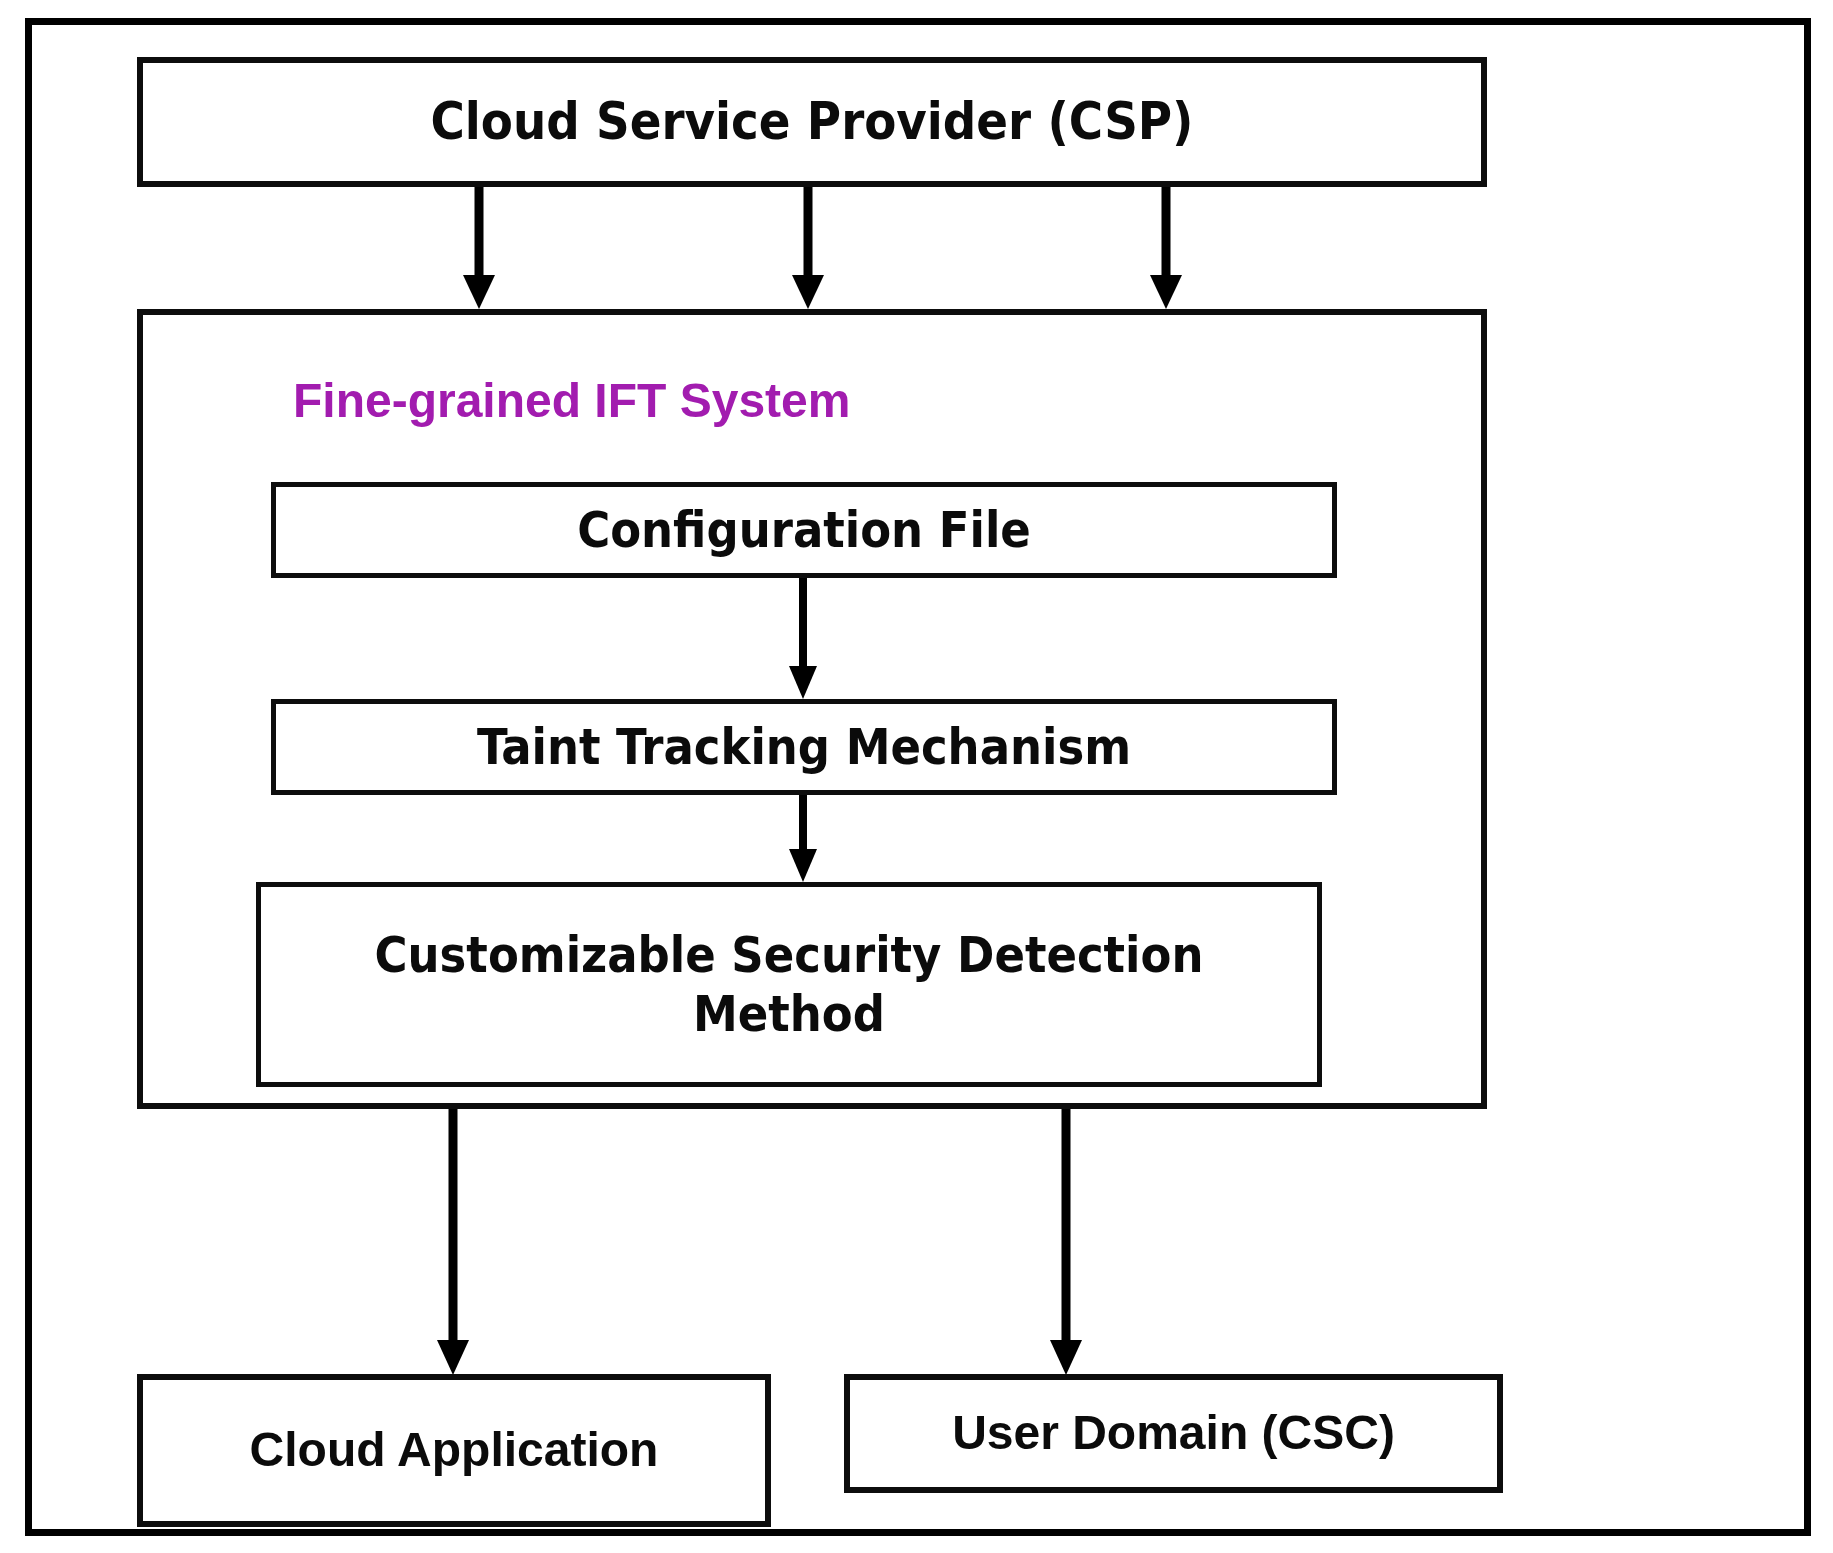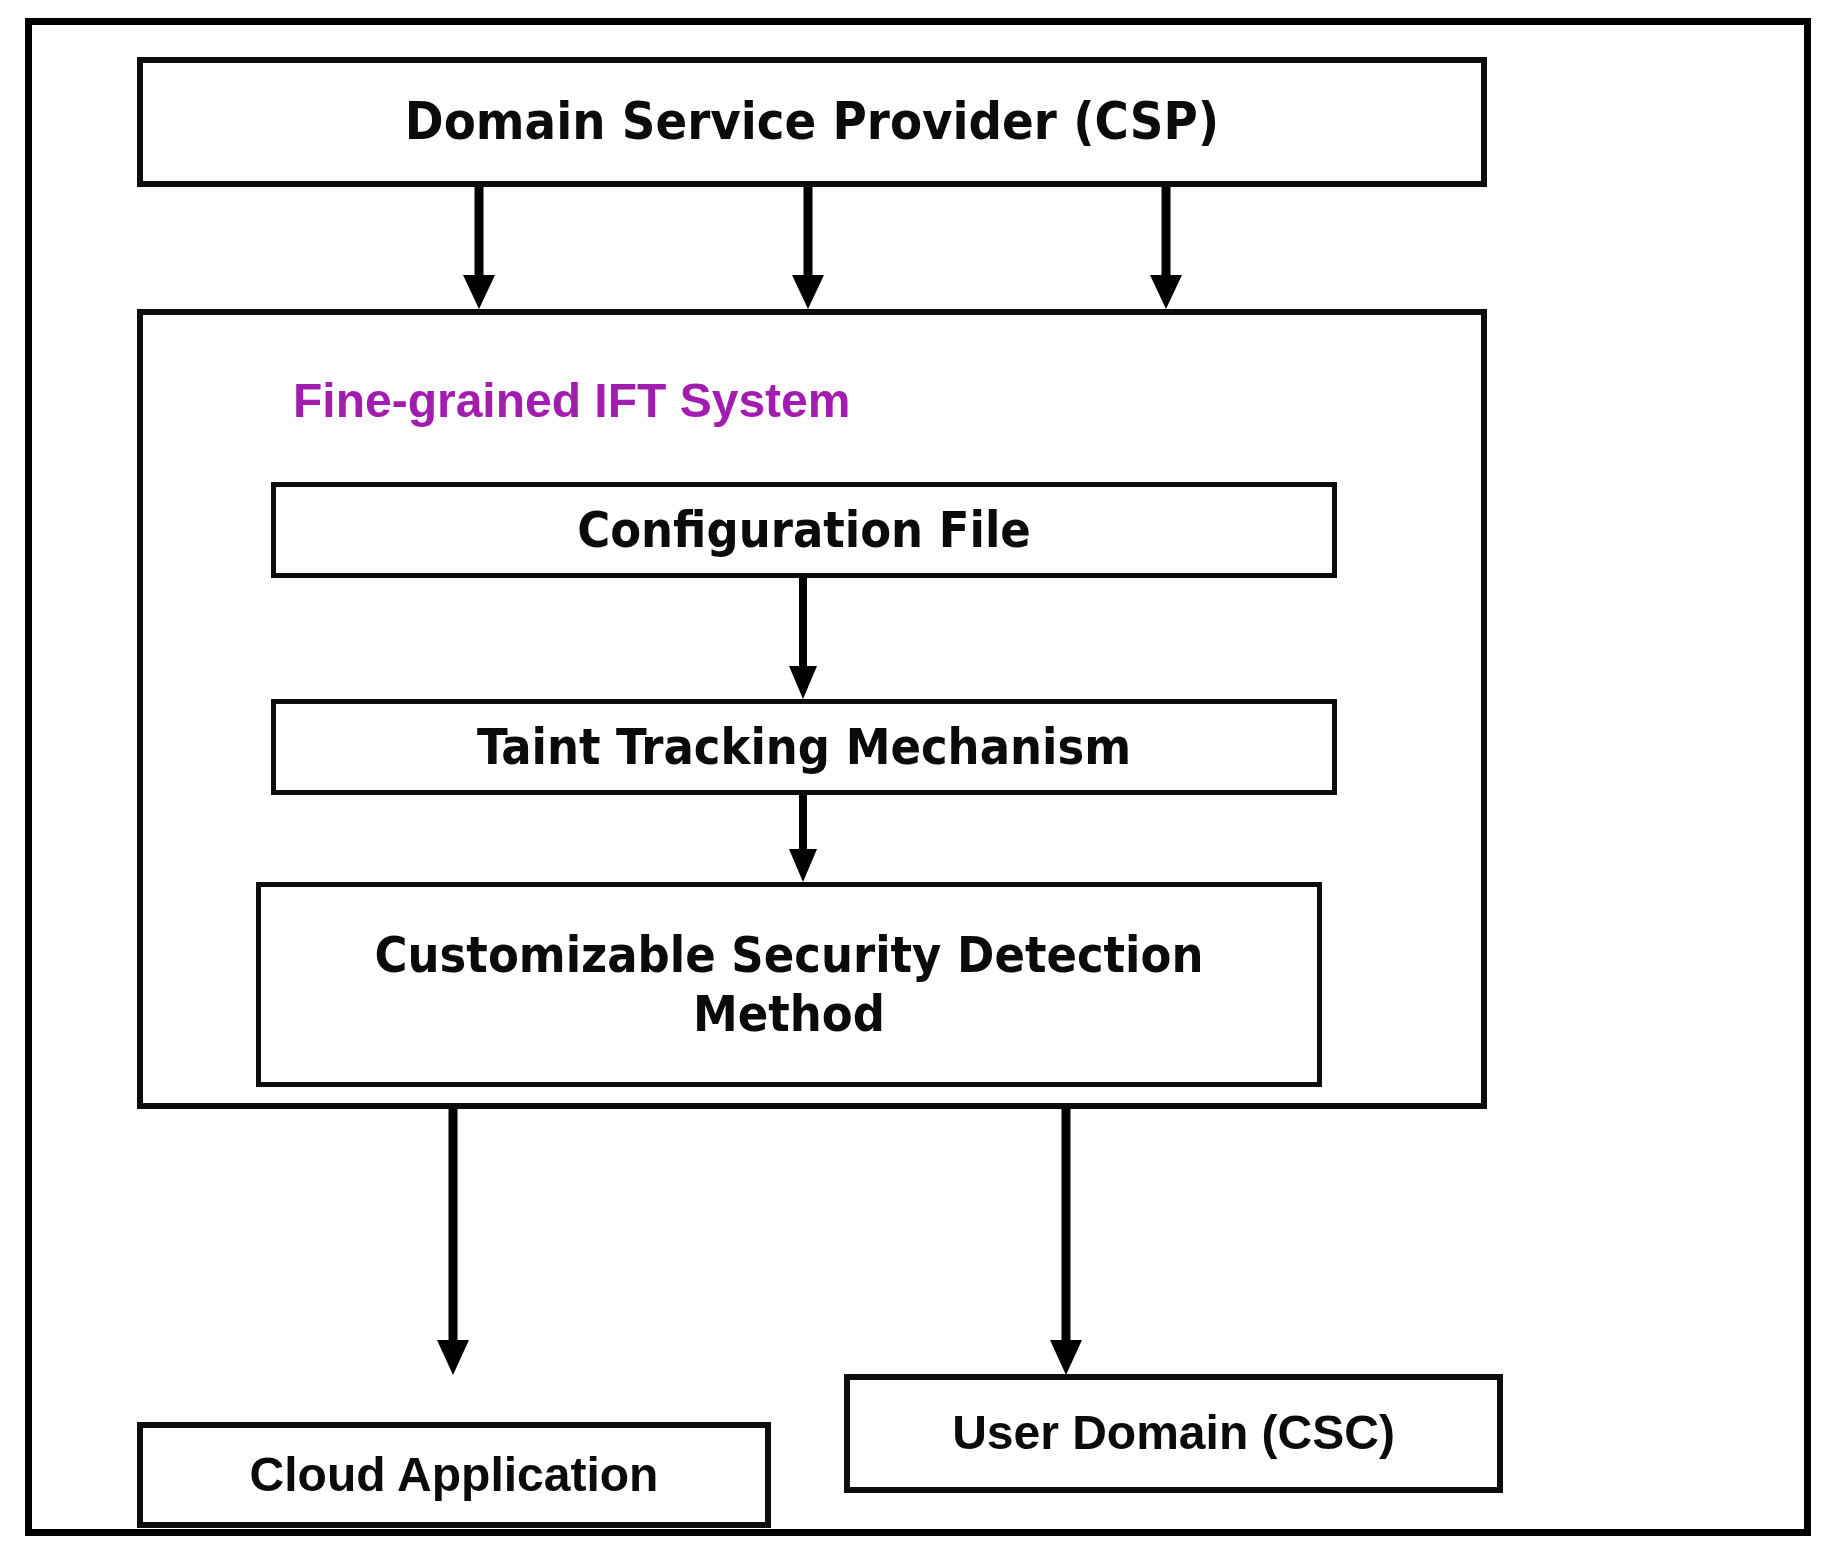--- a/index.html
+++ b/index.html
@@ -107,22 +107,21 @@
     top: 567px;
     width: 1066px;
     height: 205px;
   }
   #detect-box .box-label { font-size: 50px; }
 
   #cloud-app-box {
     left: 137px;
     top: 1374px;
     width: 634px;
-    height: 106px;
-    margin-top: 48px;
+    height: 153px;
   }
   #cloud-app-box .box-label { font-size: 48px; }
 
   #user-domain-box {
     left: 828px;
     top: 1374px;
     width: 659px;
     height: 119px;
     margin-left: 16px;
   }
@@ -135,21 +134,21 @@
   .arrow svg { display: block; }
 </style>
 </head>
 <body>
 
 <div id="stage">
 
   <div class="frame outer-frame"></div>
 
   <div class="box" id="csp-box">
-    <span class="box-label cond">Domain Service Provider (CSP)</span>
+    <span class="box-label cond">Cloud Service Provider (CSP)</span>
   </div>
 
   <div class="arrow" style="left:462px; top:187px;">
     <svg width="34" height="122" viewBox="0 0 34 122" aria-hidden="true">
       <line x1="17" y1="0" x2="17" y2="96" stroke="#000" stroke-width="9"></line>
       <polygon points="17,122 1,88 33,88" fill="#000"></polygon>
     </svg>
   </div>
   <div class="arrow" style="left:791px; top:187px;">
     <svg width="34" height="122" viewBox="0 0 34 122" aria-hidden="true">

